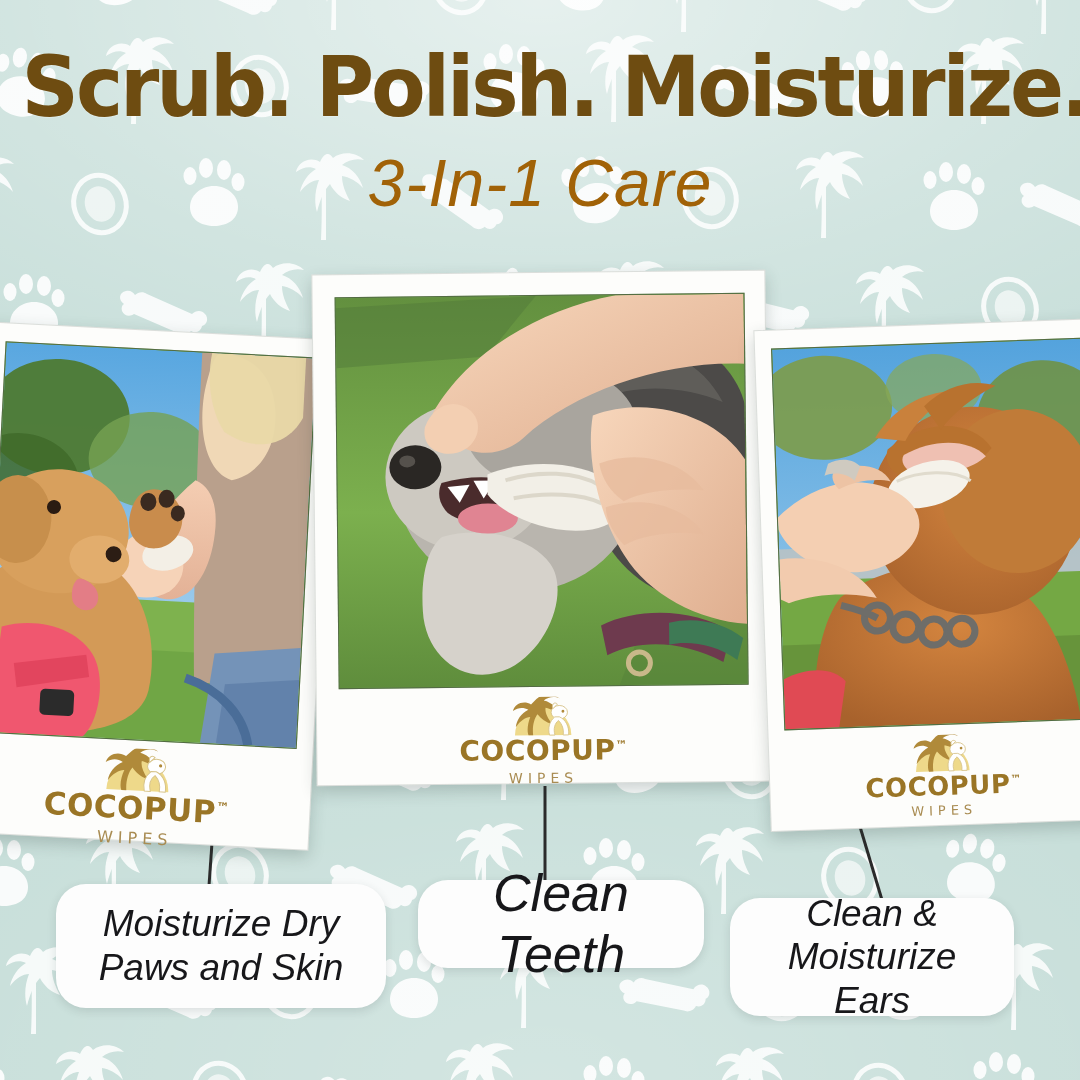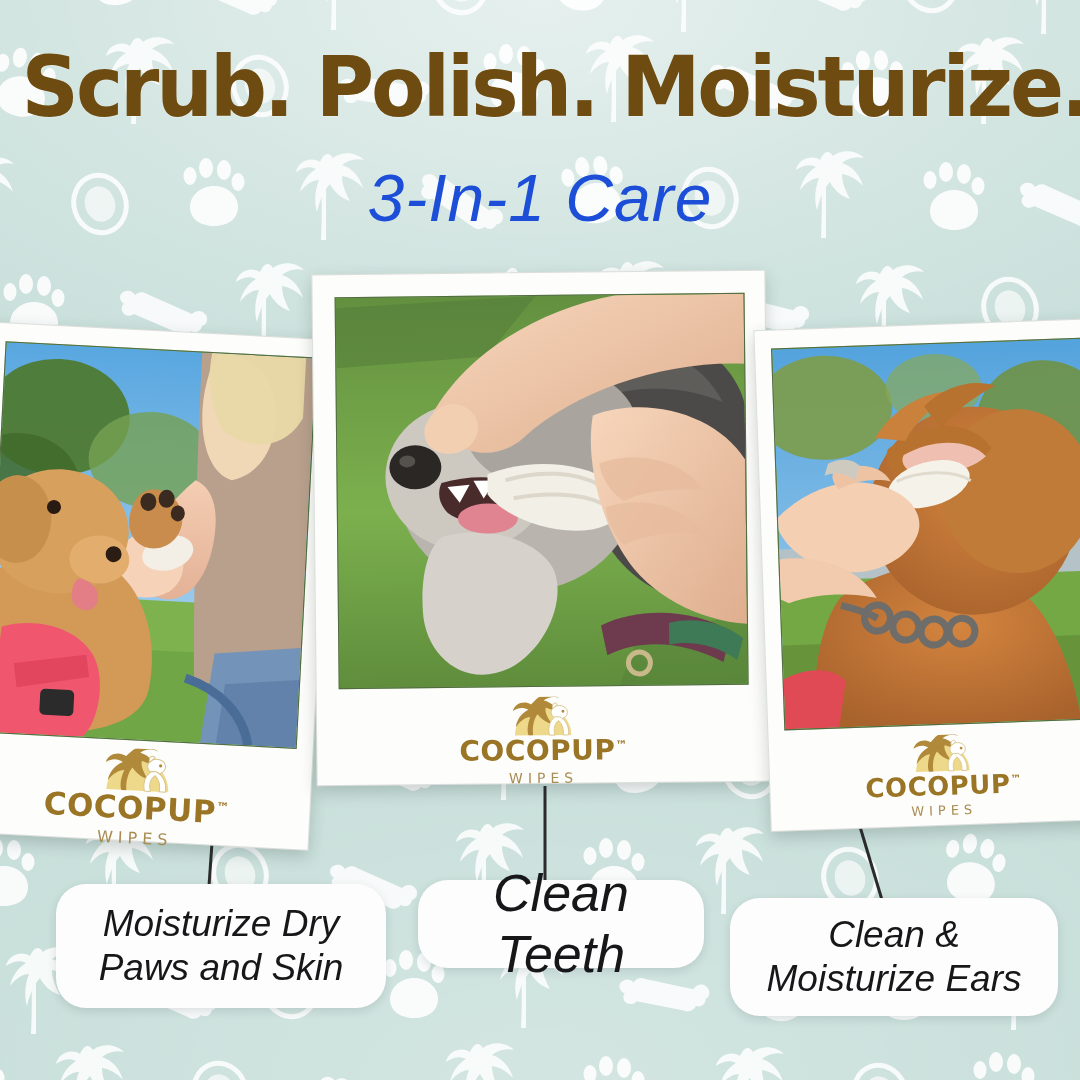--- a/index.html
+++ b/index.html
@@ -29,27 +29,27 @@
     font-weight:700;
     font-size:83px;
     letter-spacing:-3.2px;
     line-height:1;
     color:#6e4c11;
     transform:scaleX(.96);
     white-space:nowrap;
     text-shadow:0 1px 0 rgba(255,255,255,.25);
   }
   .subhead{
-    margin-top:36px;
+    margin-top:21px;
     font-family:"Liberation Sans",sans-serif;
     font-style:italic;
     font-weight:400;
     font-size:66px;
     letter-spacing:1px;
-    color:#1d4ed8;
+    color:#a16207;
     line-height:1;
   }
   
   .connectors{position:absolute;inset:0;pointer-events:none;}
   
   .polaroid{
     position:absolute;
     background:#fdfdfb;
     box-shadow:0 6px 16px rgba(40,60,55,.22);
     border:1px solid rgba(120,130,125,.25);
@@ -99,21 +99,21 @@
     text-align:center;
     font-style:italic;
     color:#17171a;
     font-family:"Liberation Sans",sans-serif;
     line-height:1.18;
     padding:26px 18px;
     box-sizing:border-box;
   }
   #pill-left{left:56px;top:884px;width:330px;height:124px;font-size:37px;}
   #pill-center{left:418px;top:880px;width:286px;height:88px;font-size:52px;}
-  #pill-right{left:730px;top:898px;width:328px;height:118px;font-size:37px;}
+  #pill-right{left:730px;top:898px;width:284px;height:118px;font-size:37px;}
 </style>
 </head>
 <body>
 
 <div id="stage">
 
   <div class="bg-base"></div>
 
   <svg class="bg-pattern" viewBox="0 0 1160 1160" preserveAspectRatio="xMidYMid slice">
     <defs>

